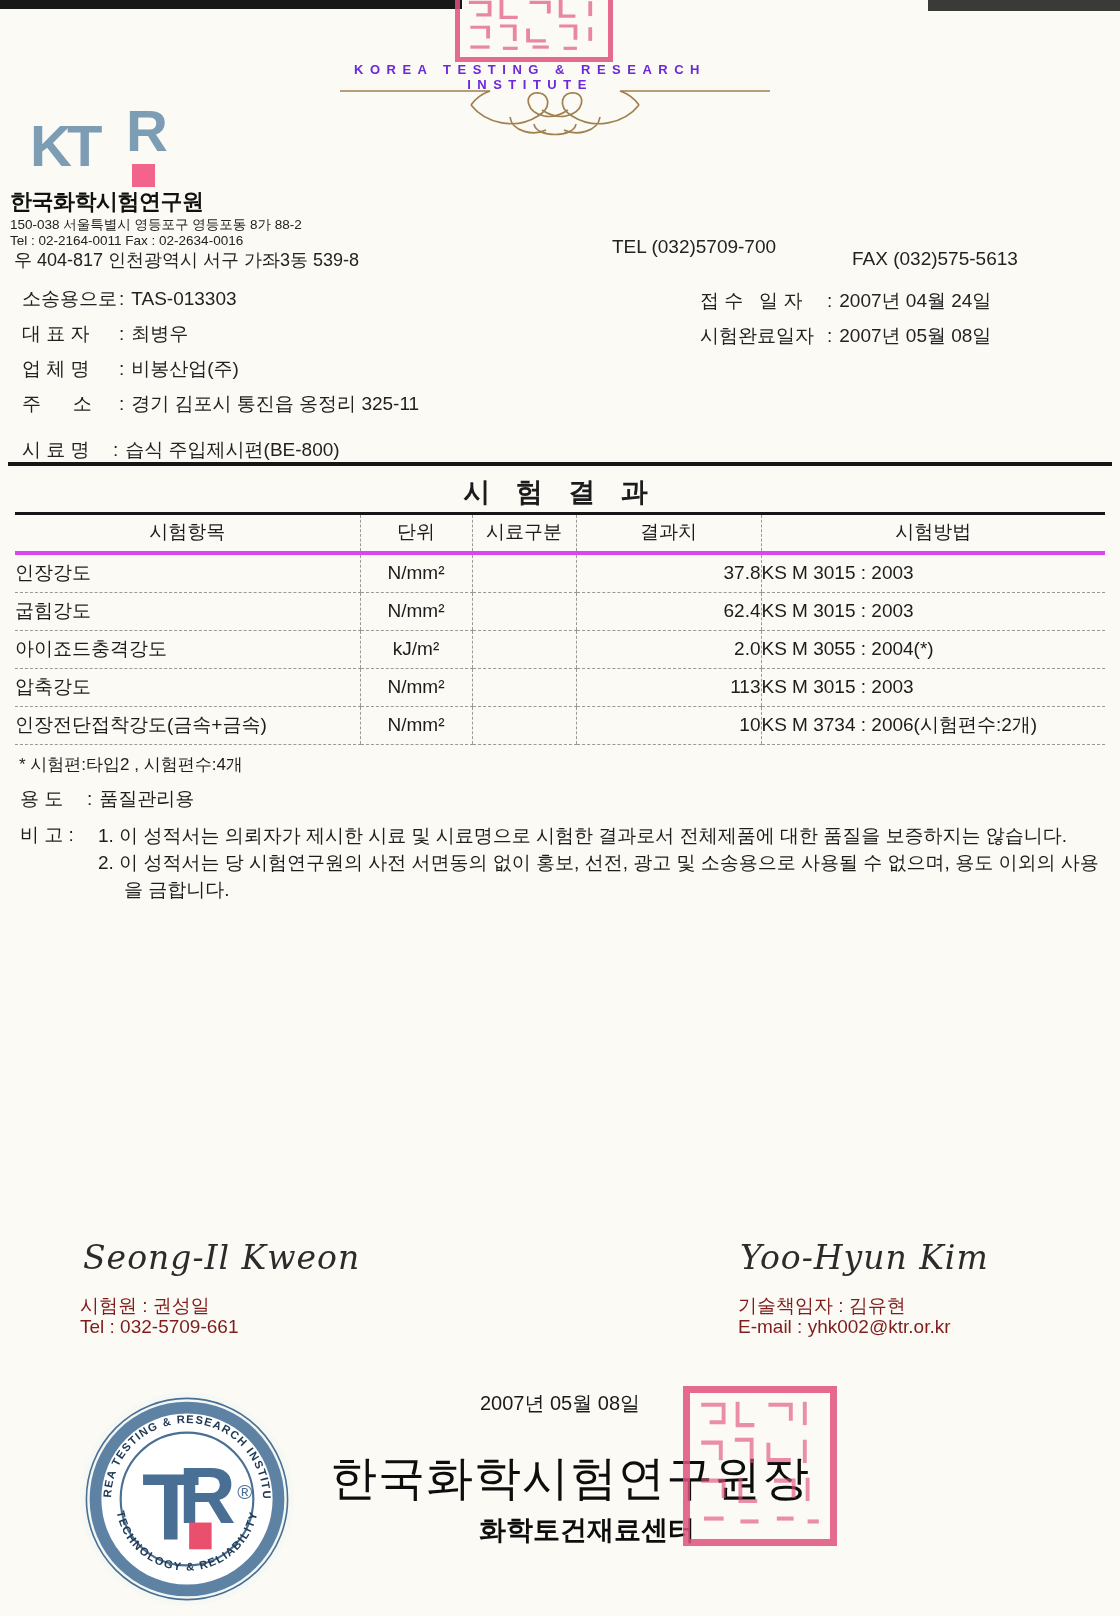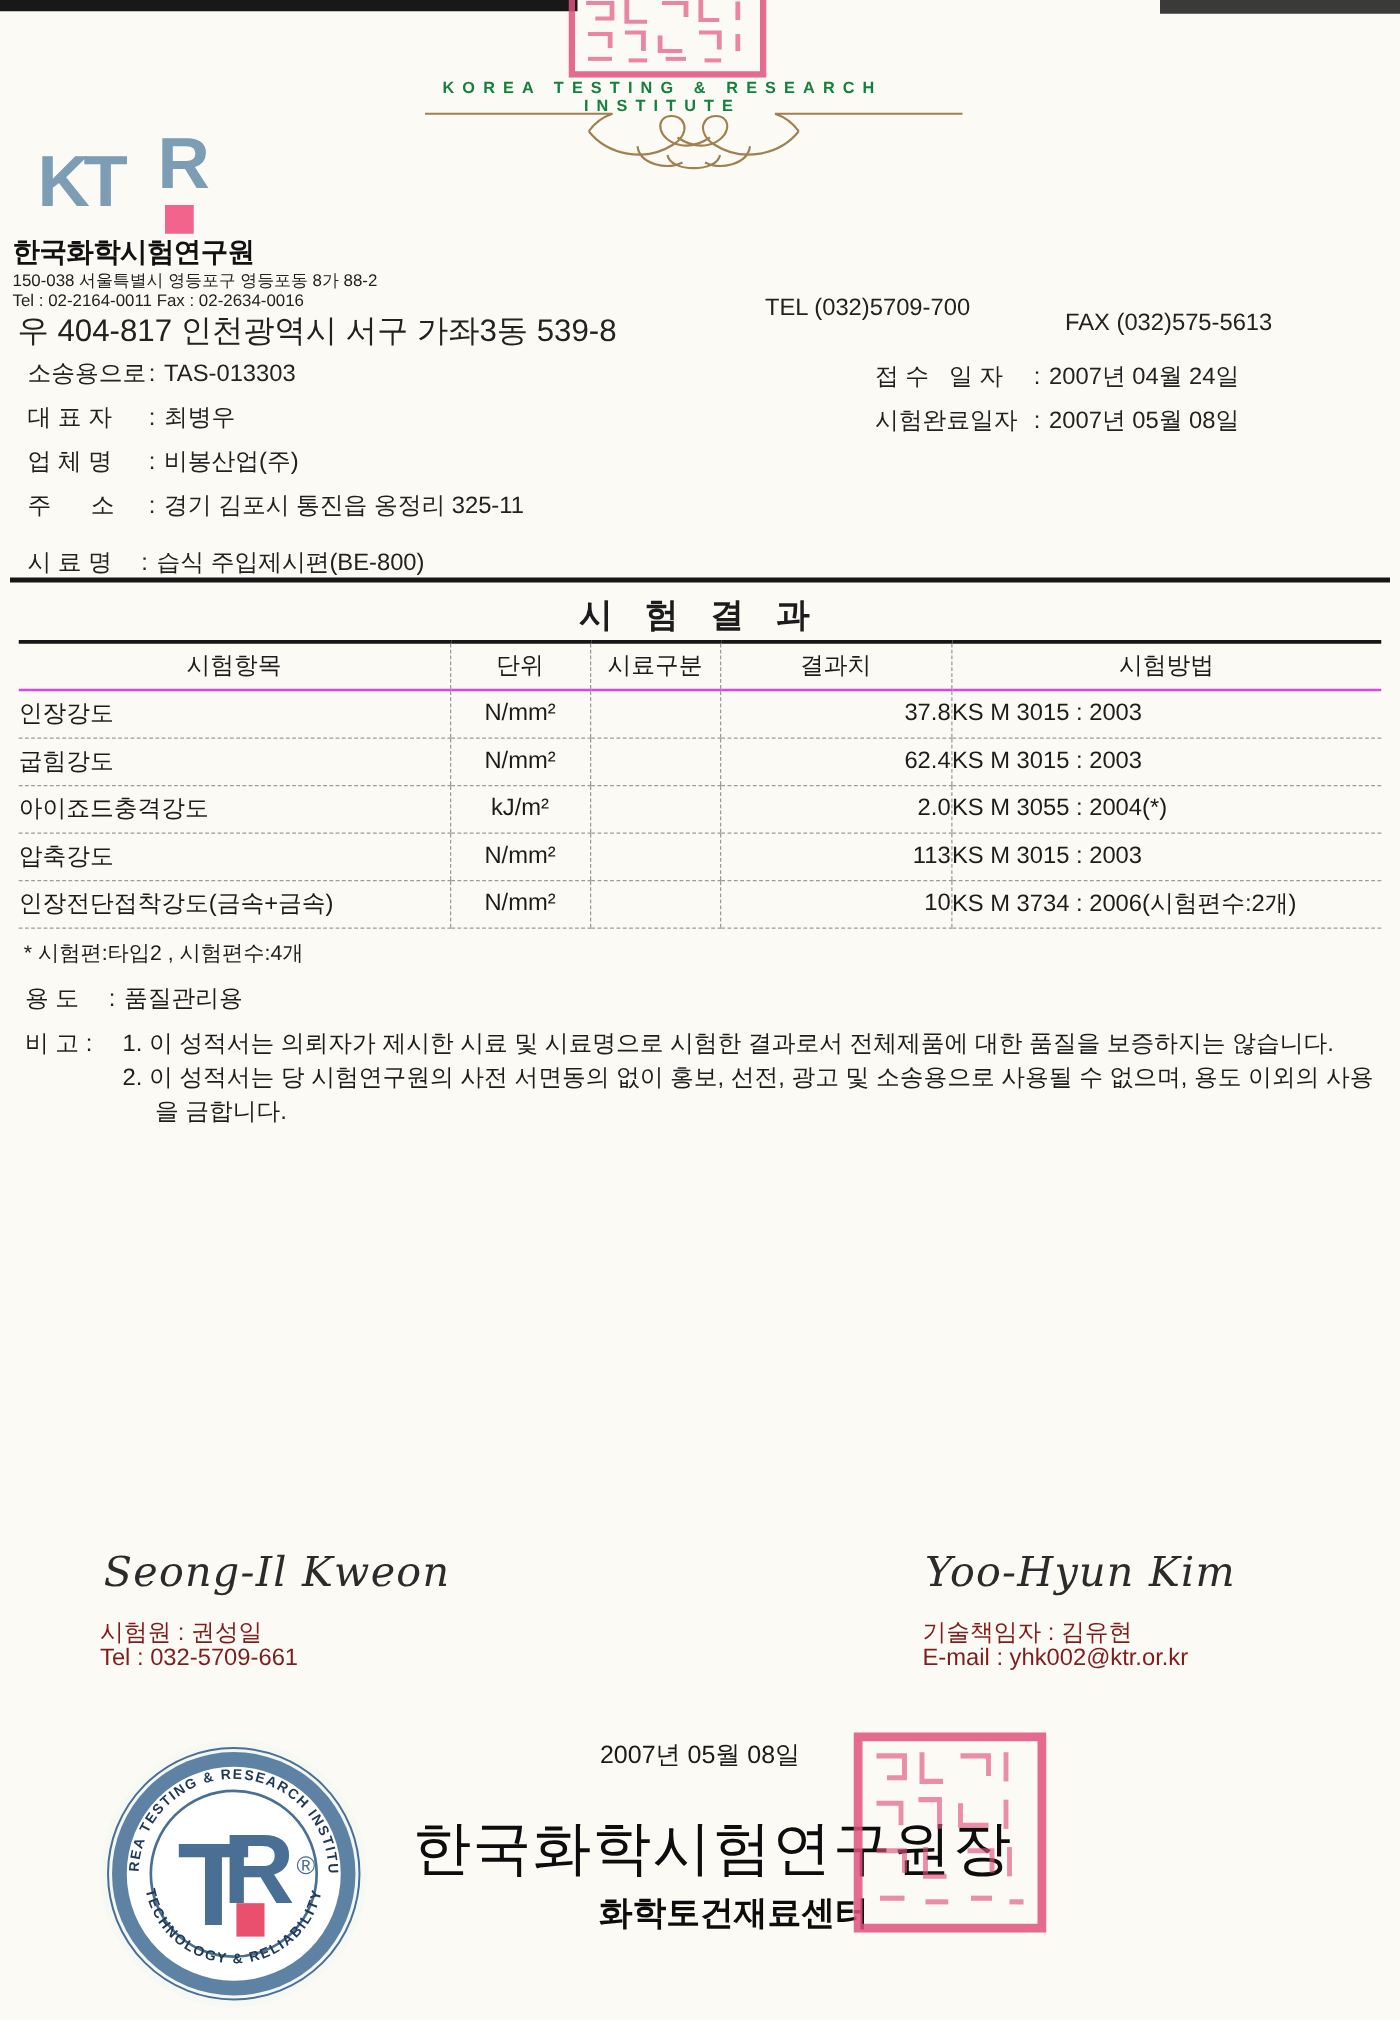--- a/index.html
+++ b/index.html
@@ -12,50 +12,50 @@
   .abs { position:absolute; }
 
   
   .scanbar { background:#181818; }
 
   
   .stamp { border:5px solid #e0517f; background:rgba(255,255,255,0.0); opacity:.85; }
   .stamp svg { display:block; width:100%; height:100%; }
 
   
-  .en-name { color:#15803d; font-size:13px; font-weight:bold; letter-spacing:6.5px; text-align:center; }
+  .en-name { color:#6d28d9; font-size:13px; font-weight:bold; letter-spacing:6.5px; text-align:center; }
 
   .doc-title { color:#c9a171; font-size:45px; font-weight:bold; letter-spacing:9px; white-space:nowrap; }
 
   
   .ktr-letters { font-weight:bold; color:#7d9db5; font-family:"Liberation Sans", sans-serif; }
   .ktr-kt { font-size:58px; letter-spacing:-5px; }
   .ktr-r  { font-size:58px; position:absolute; left:96px; top:-15px; }
   .ktr-sq { position:absolute; left:102px; top:52px; width:23px; height:23px; background:#f2648c; }
 
   .org-name { font-size:22px; font-weight:bold; color:#111; letter-spacing:-0.5px; }
   .addr-sm  { font-size:13.5px; color:#222; }
-  .addr-lg  { font-size:25px; color:#222; }
+  .addr-lg  { font-size:18px; color:#222; }
 
   .telfax { font-size:19px; color:#222; white-space:nowrap; }
 
   .info-line { display:flex; font-size:19px; color:#222; margin-bottom:9px; align-items:baseline; }
   .info-line .lbl { white-space:pre; }
   .info-line .colon { padding:0 7px 0 5px; }
   .ilabel-l { width:92px; }
   .ilabel-r { width:122px; }
 
   .rule-thick { background:#161616; }
 
   .results-title { font-size:27px; font-weight:bold; letter-spacing:9px; text-align:center; white-space:nowrap; }
 
   table.results { width:1090px; border-collapse:collapse; font-size:19px; color:#1c1c1c; table-layout:fixed; }
   table.results th {
     font-weight:normal; padding:4px 0 6px; text-align:center;
-    border-top:3px solid #161616; border-bottom:2px solid #d946ef;
+    border-top:3px solid #161616; border-bottom:4px solid #d946ef;
   }
   table.results td { padding:5px 0 6px; border-bottom:1.5px dashed #9a9a9a; height:33px; }
   table.results th + th, table.results td + td { border-left:1.5px dashed #9a9a9a; }
   td.c-item { padding-left:8px; }
   td.c-unit { text-align:center; }
   td.c-result { text-align:right; padding-right:30px; }
   td.c-method { padding-left:18px; }
 
   .footnote { font-size:17px; margin-top:8px; padding-left:4px; }
 

